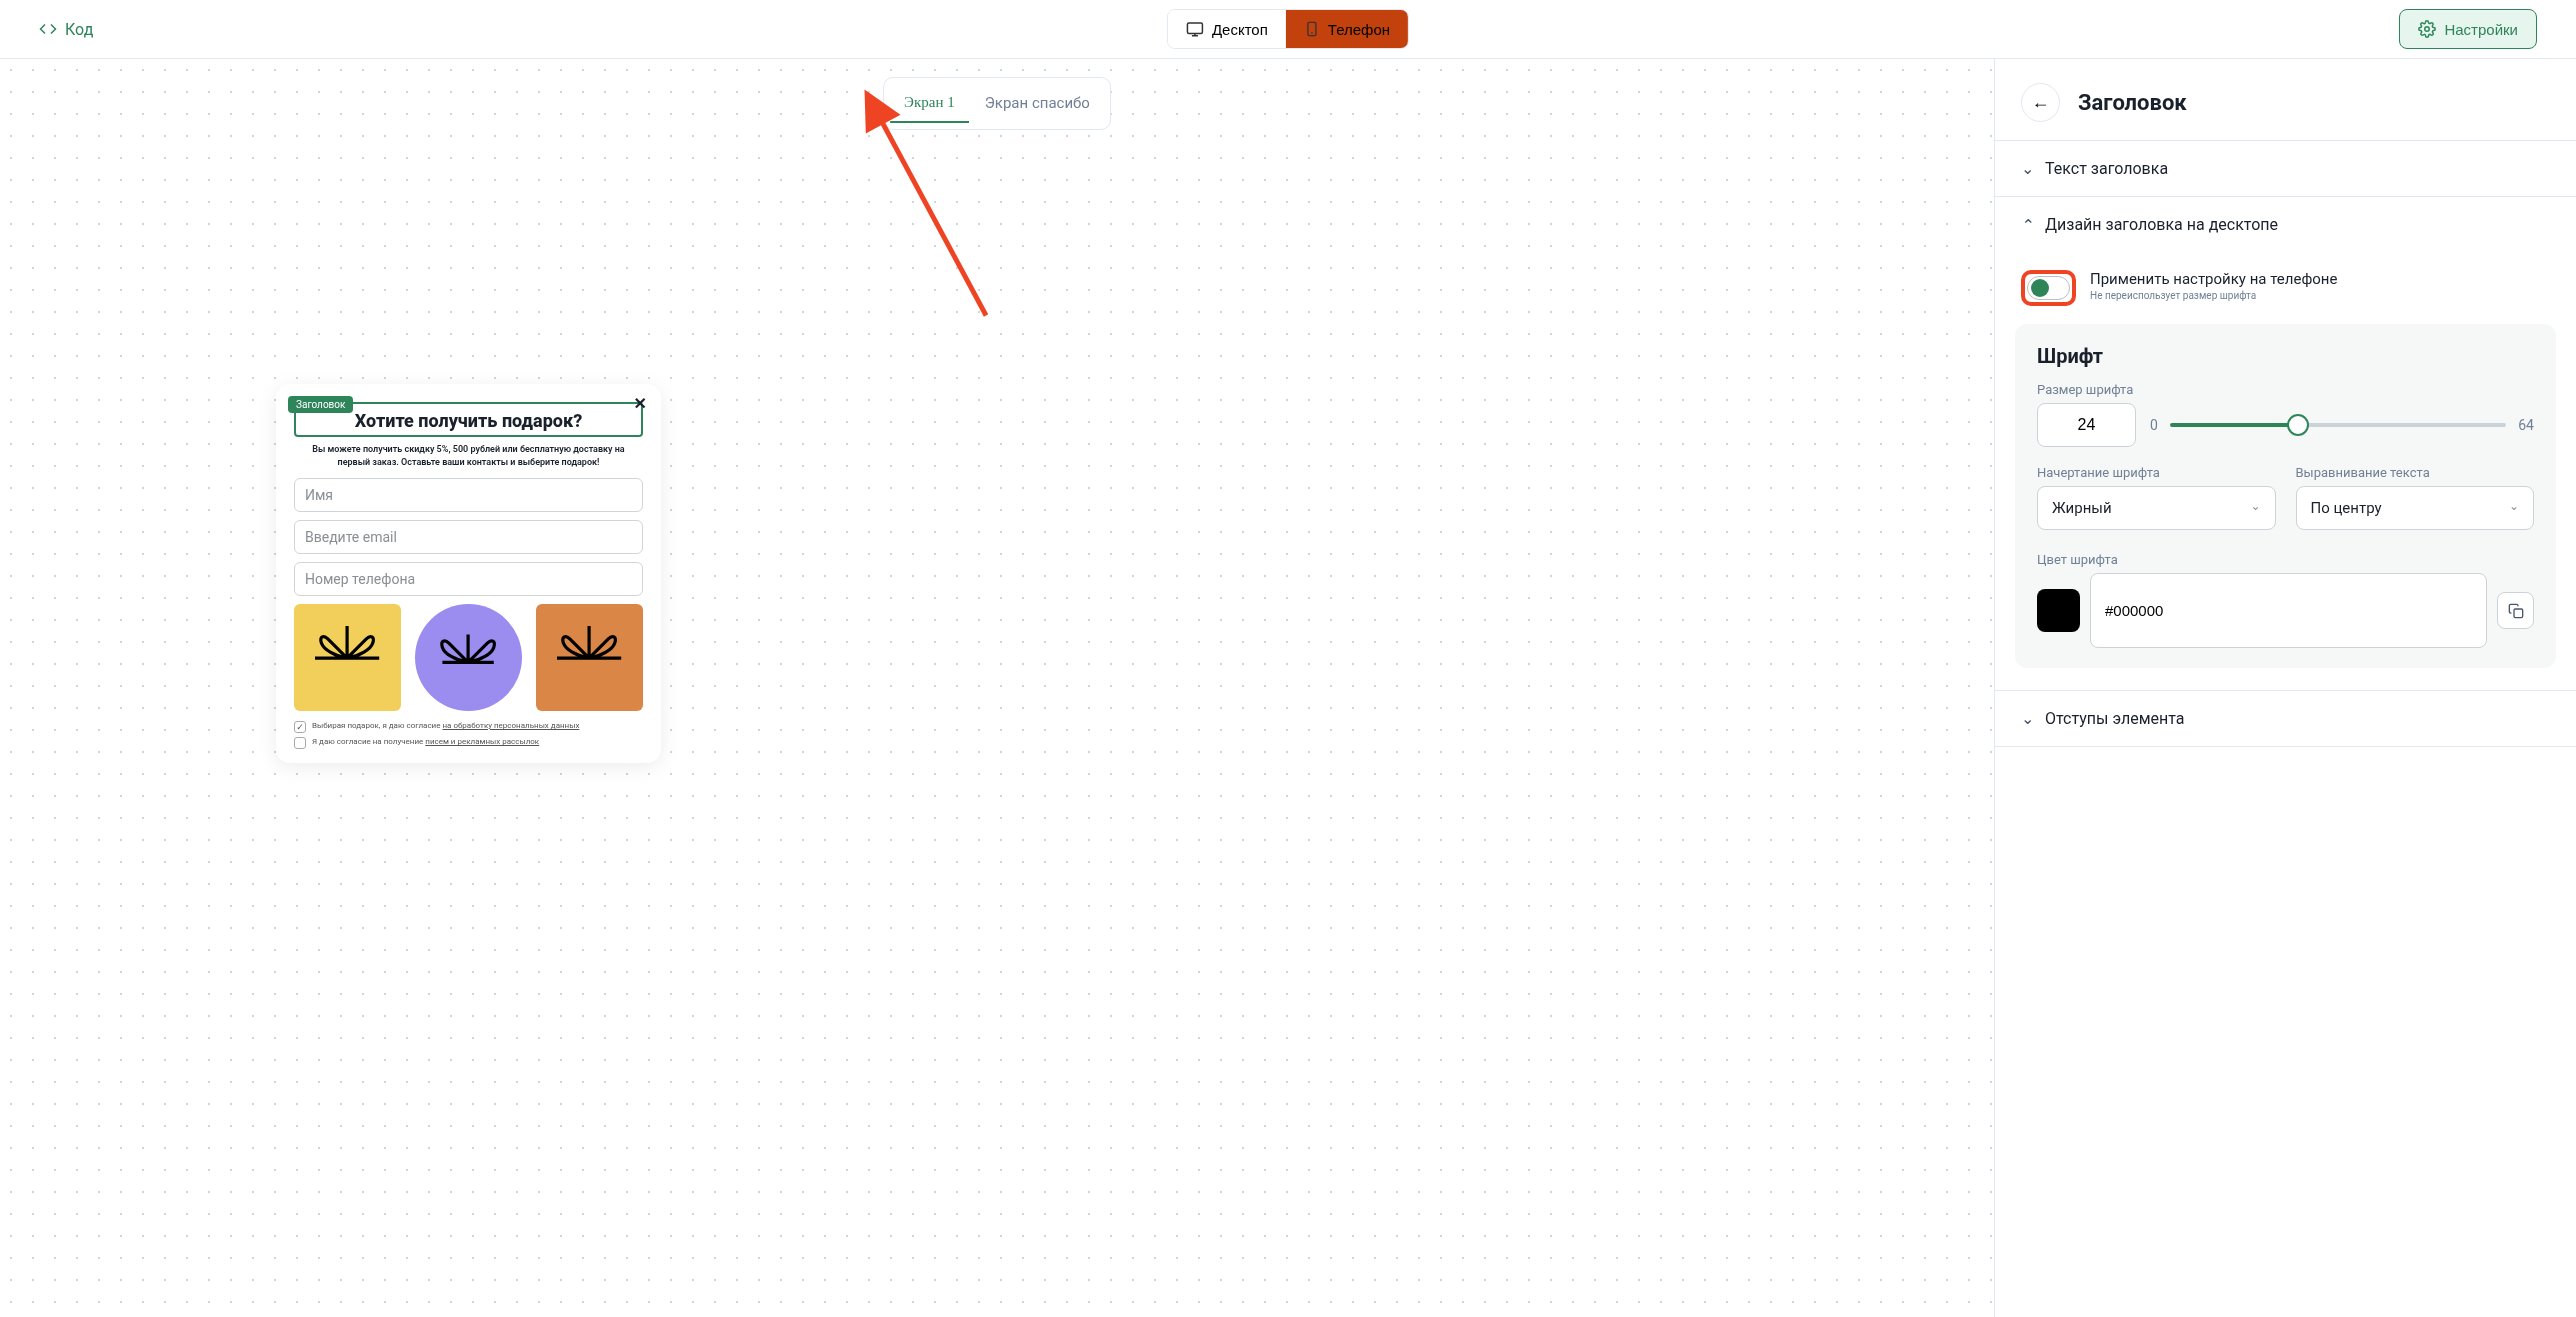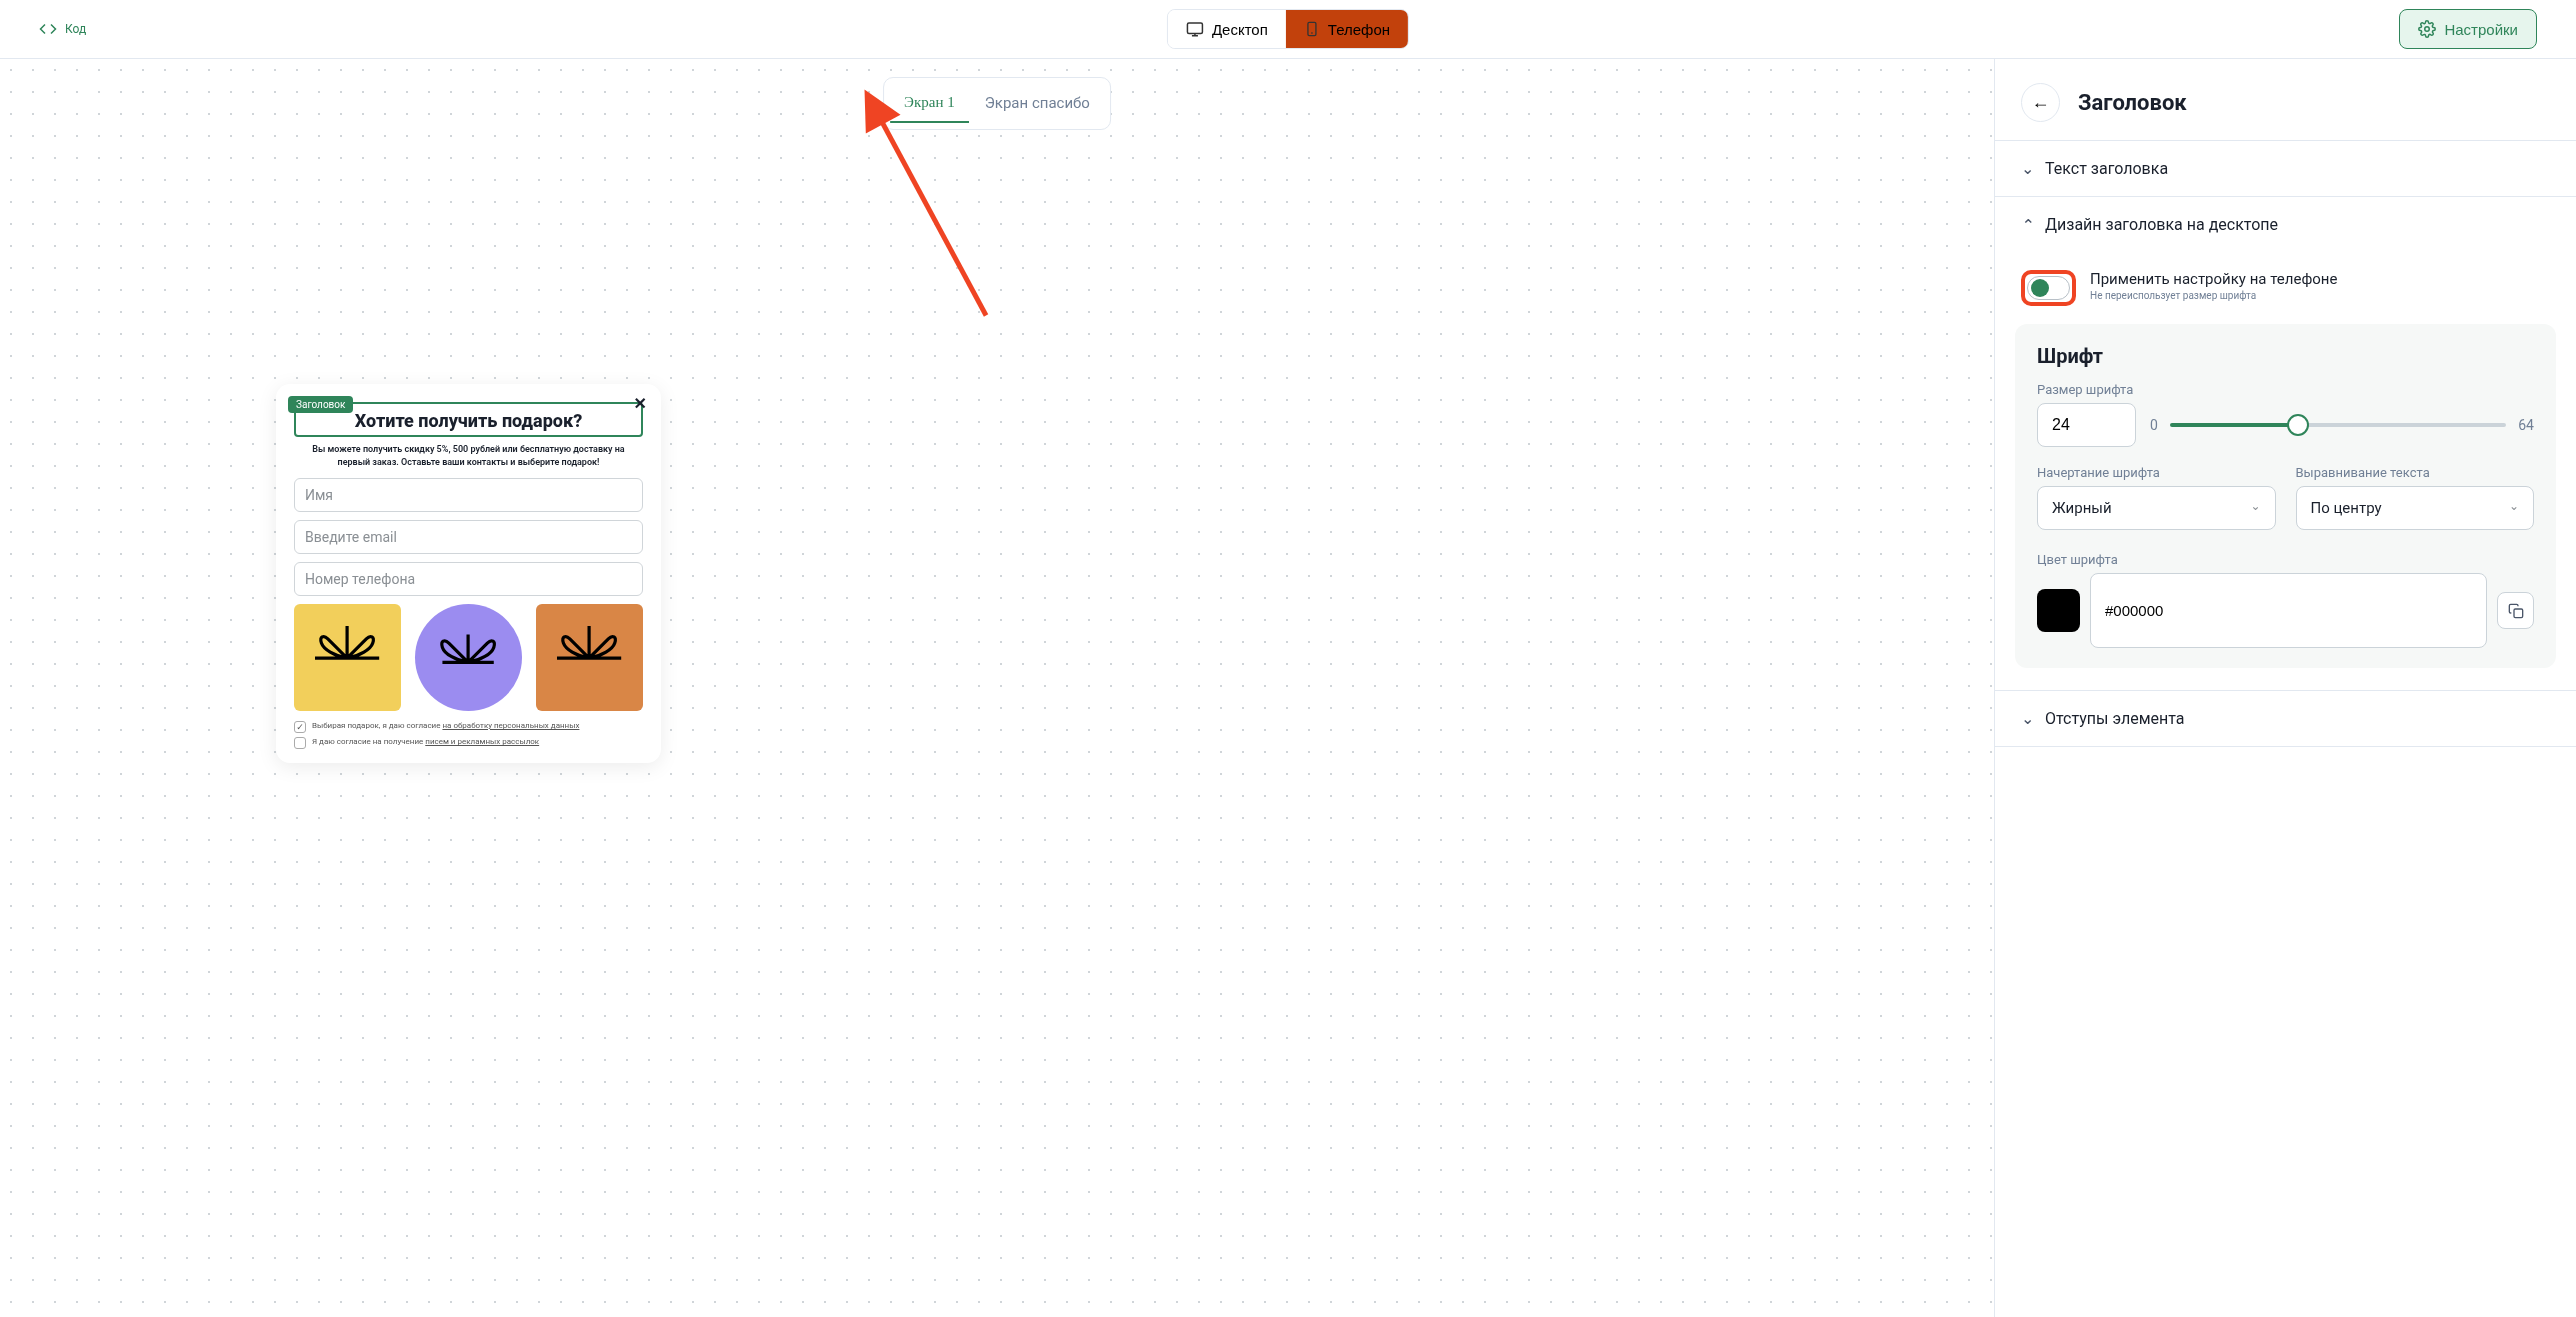--- a/index.html
+++ b/index.html
@@ -29,21 +29,21 @@
     height: 59px;
     padding: 0 39px;
     border-bottom: 1px solid var(--border);
     position: relative;
   }
   .code-link {
     display: flex;
     align-items: center;
     gap: 8px;
     color: var(--green);
-    font-size: 12px;
+    font-size: 16px;
     cursor: pointer;
   }
   .device-switch {
     position: absolute;
     left: 50%;
     transform: translateX(-50%);
     display: flex;
     border: 1px solid var(--border);
     border-radius: 8px;
     overflow: hidden;
@@ -308,21 +308,21 @@
     align-items: center;
     gap: 14px;
     margin-bottom: 18px;
   }
   .size-input {
     width: 99px;
     padding: 12px 14px;
     border: 1px solid #cbd3d9;
     border-radius: 8px;
     font-size: 16px;
-    text-align: left;
+    text-align: center;
   }
   .slider-wrap {
     flex: 1;
     display: flex;
     align-items: center;
     gap: 12px;
     font-size: 14px;
     color: var(--text-muted);
   }
   .slider {

